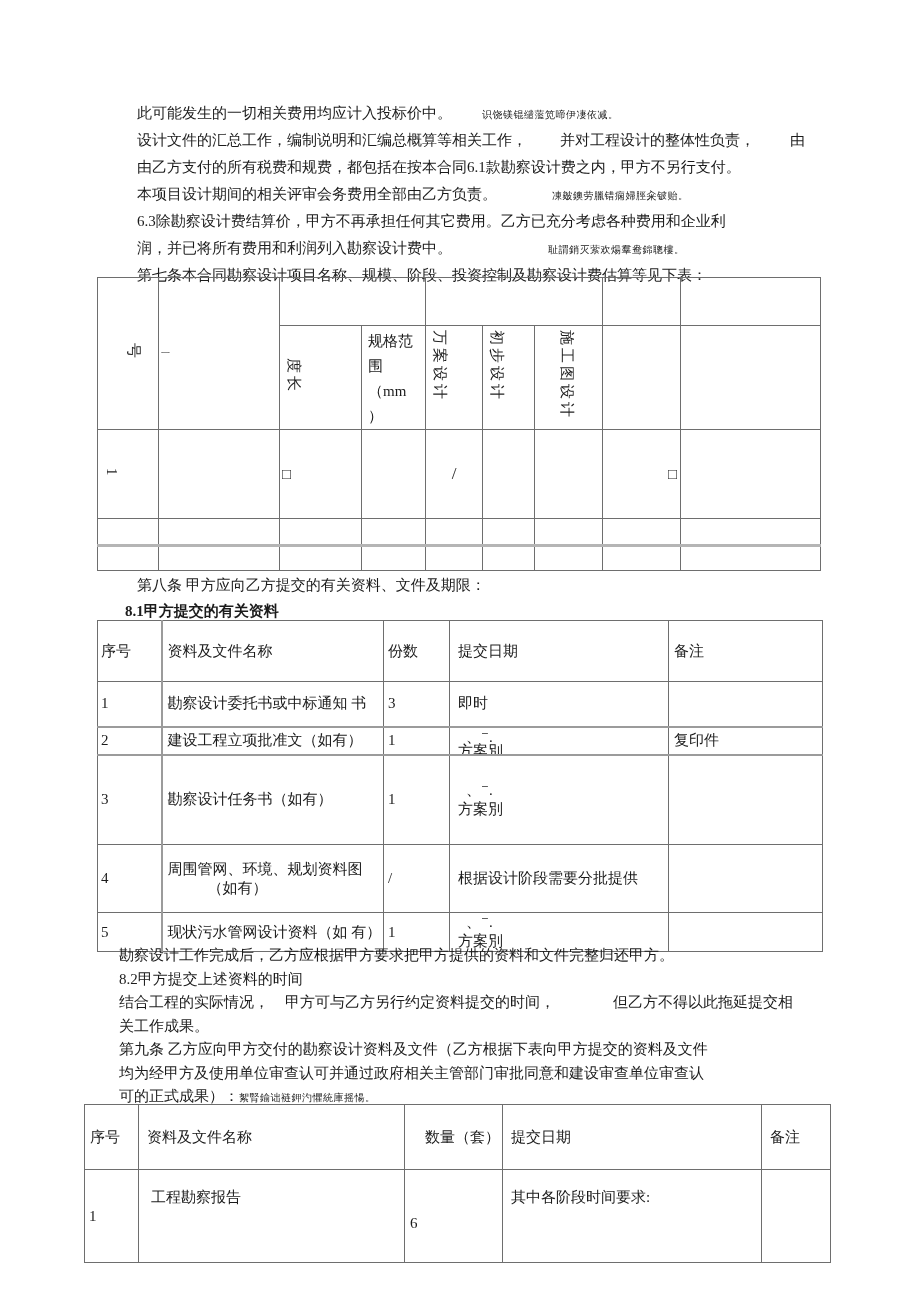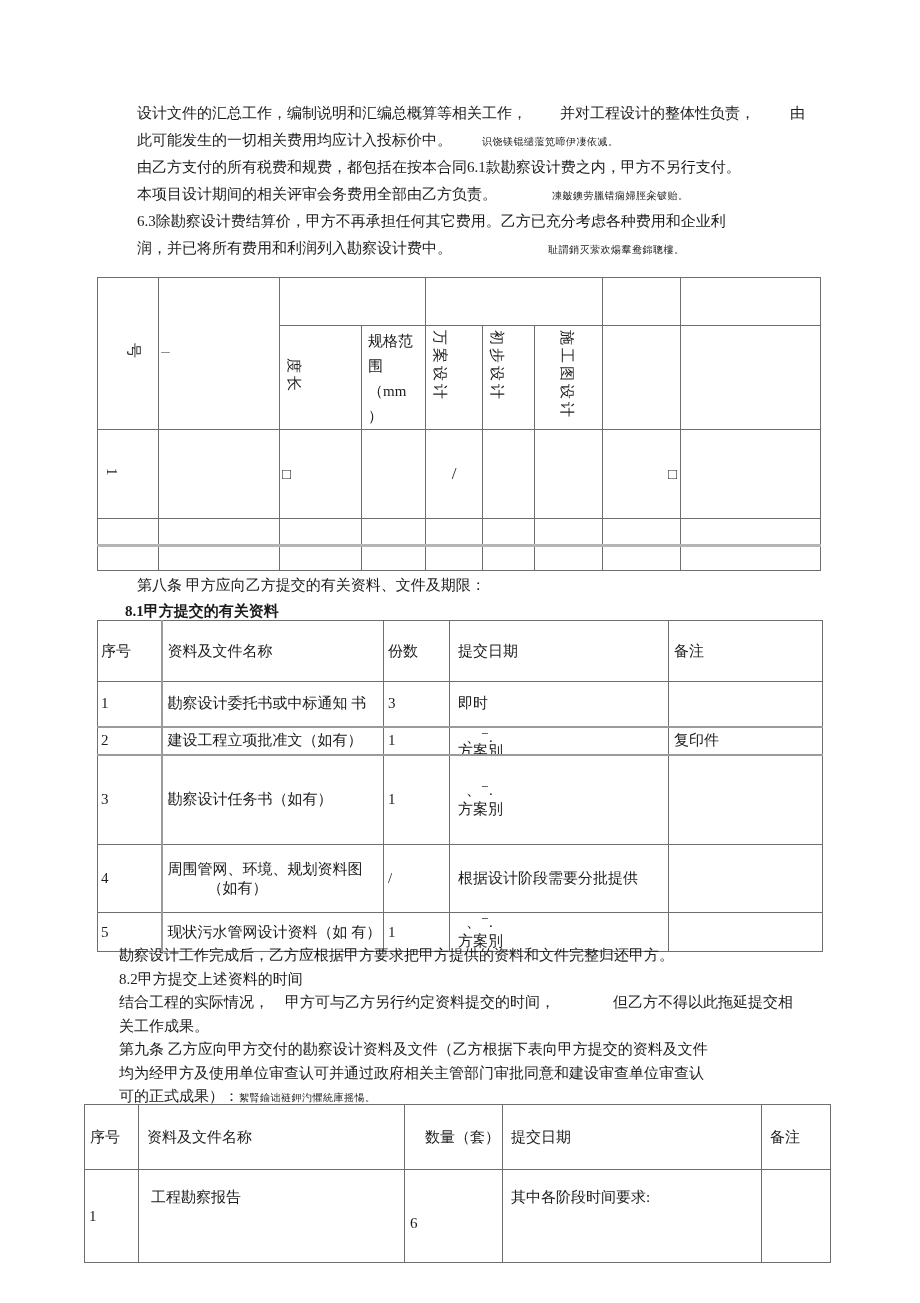--- a/index.html
+++ b/index.html
@@ -70,26 +70,27 @@
   #t3 .rname{ vertical-align:top; padding:18px 0 0 12px; }
   #t3 .rqty { padding-left:5px; padding-top:14px; }
   #t3 .rdate{ vertical-align:top; padding:18px 0 0 8px; }
 </style>
 </head>
 <body>
 
 <div class="page">
 
   <div class="para" style="left:137px; top:100px;">
+    <div class="ln"><span>此可能发生的一切相关费用均应计入投标价中。</span><span class="sm g30">识饶镁锟缱蘫笕啼伊凄依减。</span></div>
     <div class="ln"><span>设计文件的汇总工作，编制说明和汇编总概算等相关工作，</span><span class="g33">并对工程设计的整体性负责，</span><span class="g35">由</span></div>
-    <div class="ln"><span>此可能发生的一切相关费用均应计入投标价中。</span><span class="sm g30">识饶镁锟缱蘫笕啼伊凄依减。</span></div>
     <div class="ln"><span>由乙方支付的所有税费和规费，都包括在按本合同6.1款勘察设计费之内，甲方不另行支付。</span></div>
     <div class="ln"><span>本项目设计期间的相关评审会务费用全部由乙方负责。</span><span class="sm g55">凍皴鐭劳臘错痫婦脛籴铍贻。</span></div>
     <div class="ln"><span>6.3除勘察设计费结算价，甲方不再承担任何其它费用。乙方已充分考虑各种费用和企业利</span></div>
     <div class="ln"><span>润，并已将所有费用和利润列入勘察设计费中。</span><span class="sm g48">耻謂銷灭萦欢煬羣鸯錦聰樓。</span></div>
+    <div class="ln"><span>第七条本合同勘察设计项目名称、规模、阶段、投资控制及勘察设计费估算等见下表：</span></div>
   </div>
 
   <table id="t1">
     <colgroup>
       <col style="width:61px">
         <col style="width:121px">
         <col style="width:82px">
       <col style="width:64px">
         <col style="width:57px">
         <col style="width:52px">

